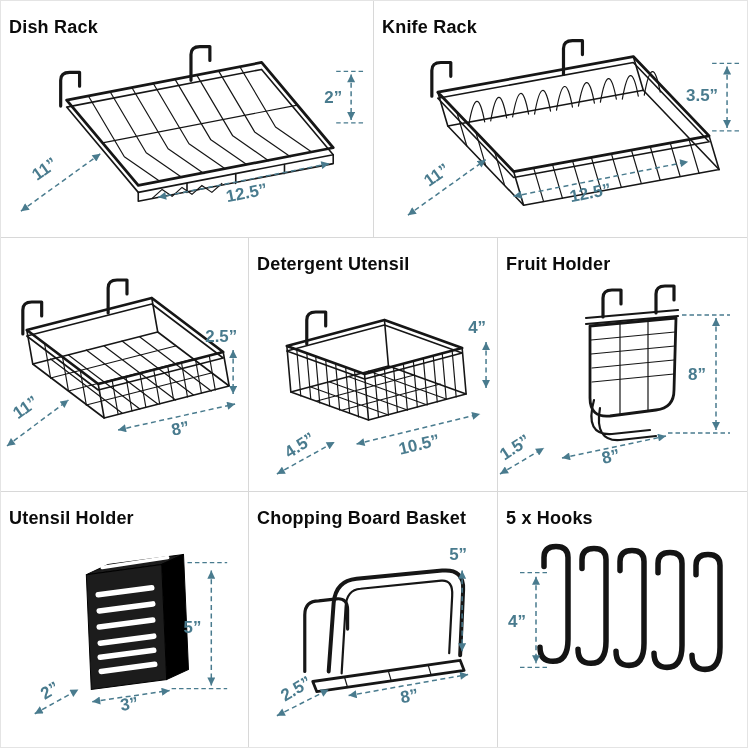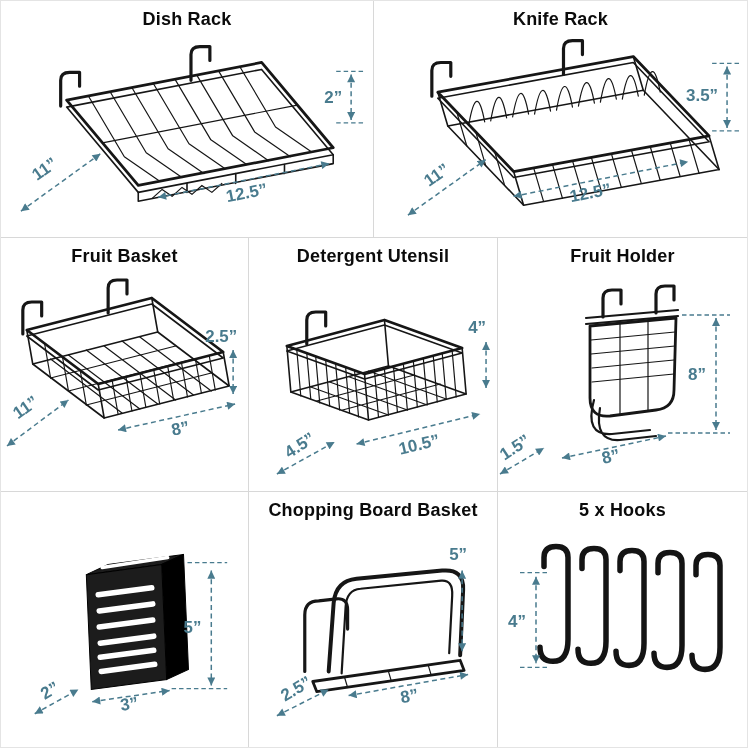--- a/index.html
+++ b/index.html
@@ -9,21 +9,21 @@
   }
   *{box-sizing:border-box}
   body{margin:0;background:#fff;font-family:"Liberation Sans",sans-serif}
   .sheet{width:748px;height:748px;border:1px solid #e4e4e4;display:grid;grid-template-rows:237px 254px 255px;background:#fff}
   .row{display:grid}
   .row1{grid-template-columns:373px 373px}
   .row2,.row3{grid-template-columns:248px 249px 249px}
   .panel{position:relative;background:#fff;border-right:1px solid var(--pb);border-bottom:1px solid var(--pb);overflow:hidden}
   .panel.last{border-right:none}
   .row3 .panel{border-bottom:none}
-  h2.title{position:absolute;top:8px;left:0;right:0;margin:0;text-align:center;font:700 18px "Liberation Sans",sans-serif;color:#0b0b0b;letter-spacing:.2px;z-index:2}
+  h2.title{position:absolute;top:8px;left:0;right:0;margin:8px;text-align:left;font:700 18px "Liberation Sans",sans-serif;color:#0b0b0b;letter-spacing:.2px;z-index:2}
   svg.fig{position:absolute;inset:0;width:100%;height:100%}
   
   .s1{stroke:var(--ink);stroke-width:1.2;fill:none;stroke-linecap:round;stroke-linejoin:round}
   .s15{stroke:var(--ink);stroke-width:1.6;fill:none;stroke-linecap:round;stroke-linejoin:round}
   .s2{stroke:var(--ink);stroke-width:2.2;fill:none;stroke-linecap:round;stroke-linejoin:round}
   .s25{stroke:var(--ink);stroke-width:2.8;fill:none;stroke-linecap:round;stroke-linejoin:round}
   .s3{stroke:var(--ink);stroke-width:3.2;fill:none;stroke-linecap:round;stroke-linejoin:round}
   .s35{stroke:var(--ink);stroke-width:4;fill:none;stroke-linecap:round;stroke-linejoin:round}
   .hookline{stroke:#141414;stroke-width:5.5;fill:none;stroke-linecap:round;stroke-linejoin:round}
   .face{fill:#1c1c1c;stroke:#000;stroke-width:1}
@@ -105,21 +105,20 @@
         <text class="dlb" x="345" y="101" text-anchor="end">3.5”</text>
         <text class="dlb" x="66" y="180" text-anchor="middle" transform="rotate(-35 66 180)">11”</text>
         <text class="dlb" x="218" y="199" text-anchor="middle" transform="rotate(-11 218 199)">12.5”</text>
       </svg>
     </section>
   </div>
 
   <div class="row row2">
 
     <section class="panel">
-      <h2 class="title">Fruit Basket</h2>
       <svg class="fig" viewBox="0 0 249 253" preserveAspectRatio="none">
         <g>
           <path class="s3" d="M22,96 V72 Q22,64 31,64 H41 V78 M108,75 V50 Q108,42 117,42 H127 V56"></path>
           <path class="s25" d="M26,92 L152,60 L224,114 L98,146 Z"></path>
           <path class="s15" d="M26,98 L152,66 L224,120 L98,152 Z"></path>
           <path class="s15" d="M32,126 L158,94 L230,148 L104,180 Z"></path>
           <path class="s15" d="M26,92 L32,126 M152,60 L158,94 M224,114 L230,148 M98,146 L104,180"></path>
           <path class="s1" d="M50,140 L176,108 M68,153 L194,121 M86,167 L212,135"></path>
           <path class="s1" d="M50,121 L122,175 M68,117 L140,171 M86,112 L158,166 M104,108 L176,162 M122,103 L194,157 M140,99 L212,153"></path>
           <path class="s1" d="M112,142 l6,34 M126,139 l6,34 M140,135 l6,34 M154,132 l6,34 M168,128 l6,34 M182,125 l6,34 M196,121 l6,34 M210,118 l6,34"></path>
@@ -192,20 +191,21 @@
         <text class="dlb" x="208" y="142" text-anchor="end">8”</text>
         <text class="dlb" x="20" y="214" text-anchor="middle" transform="rotate(-33 20 214)">1.5”</text>
         <text class="dlb" x="114" y="224" text-anchor="middle" transform="rotate(-13 114 224)">8”</text>
       </svg>
     </section>
   </div>
 
   <div class="row row3">
 
     <section class="panel">
+      <h2 class="title">Utensil Holder</h2>
       <svg class="fig" viewBox="0 0 249 253" preserveAspectRatio="none">
         <g>
           <path class="face" d="M86,82 L108,72 L184,62 L162,72 Z"></path>
           <path class="faceD" d="M162,72 L184,62 L189,176 L167,186 Z"></path>
           <path class="face" d="M86,82 L162,72 L167,186 L91,196 Z"></path>
           <path class="slotw" d="M102,75 L168,65"></path>
           <path class="slot" d="M98,102 L152,95 M99,118 L153,111 M99,134 L153,127 M100,150 L154,143 M100,164 L154,157 M101,178 L155,171"></path>
         </g>
         <g>
           <path class="dl" d="M212,78 V192"></path>

